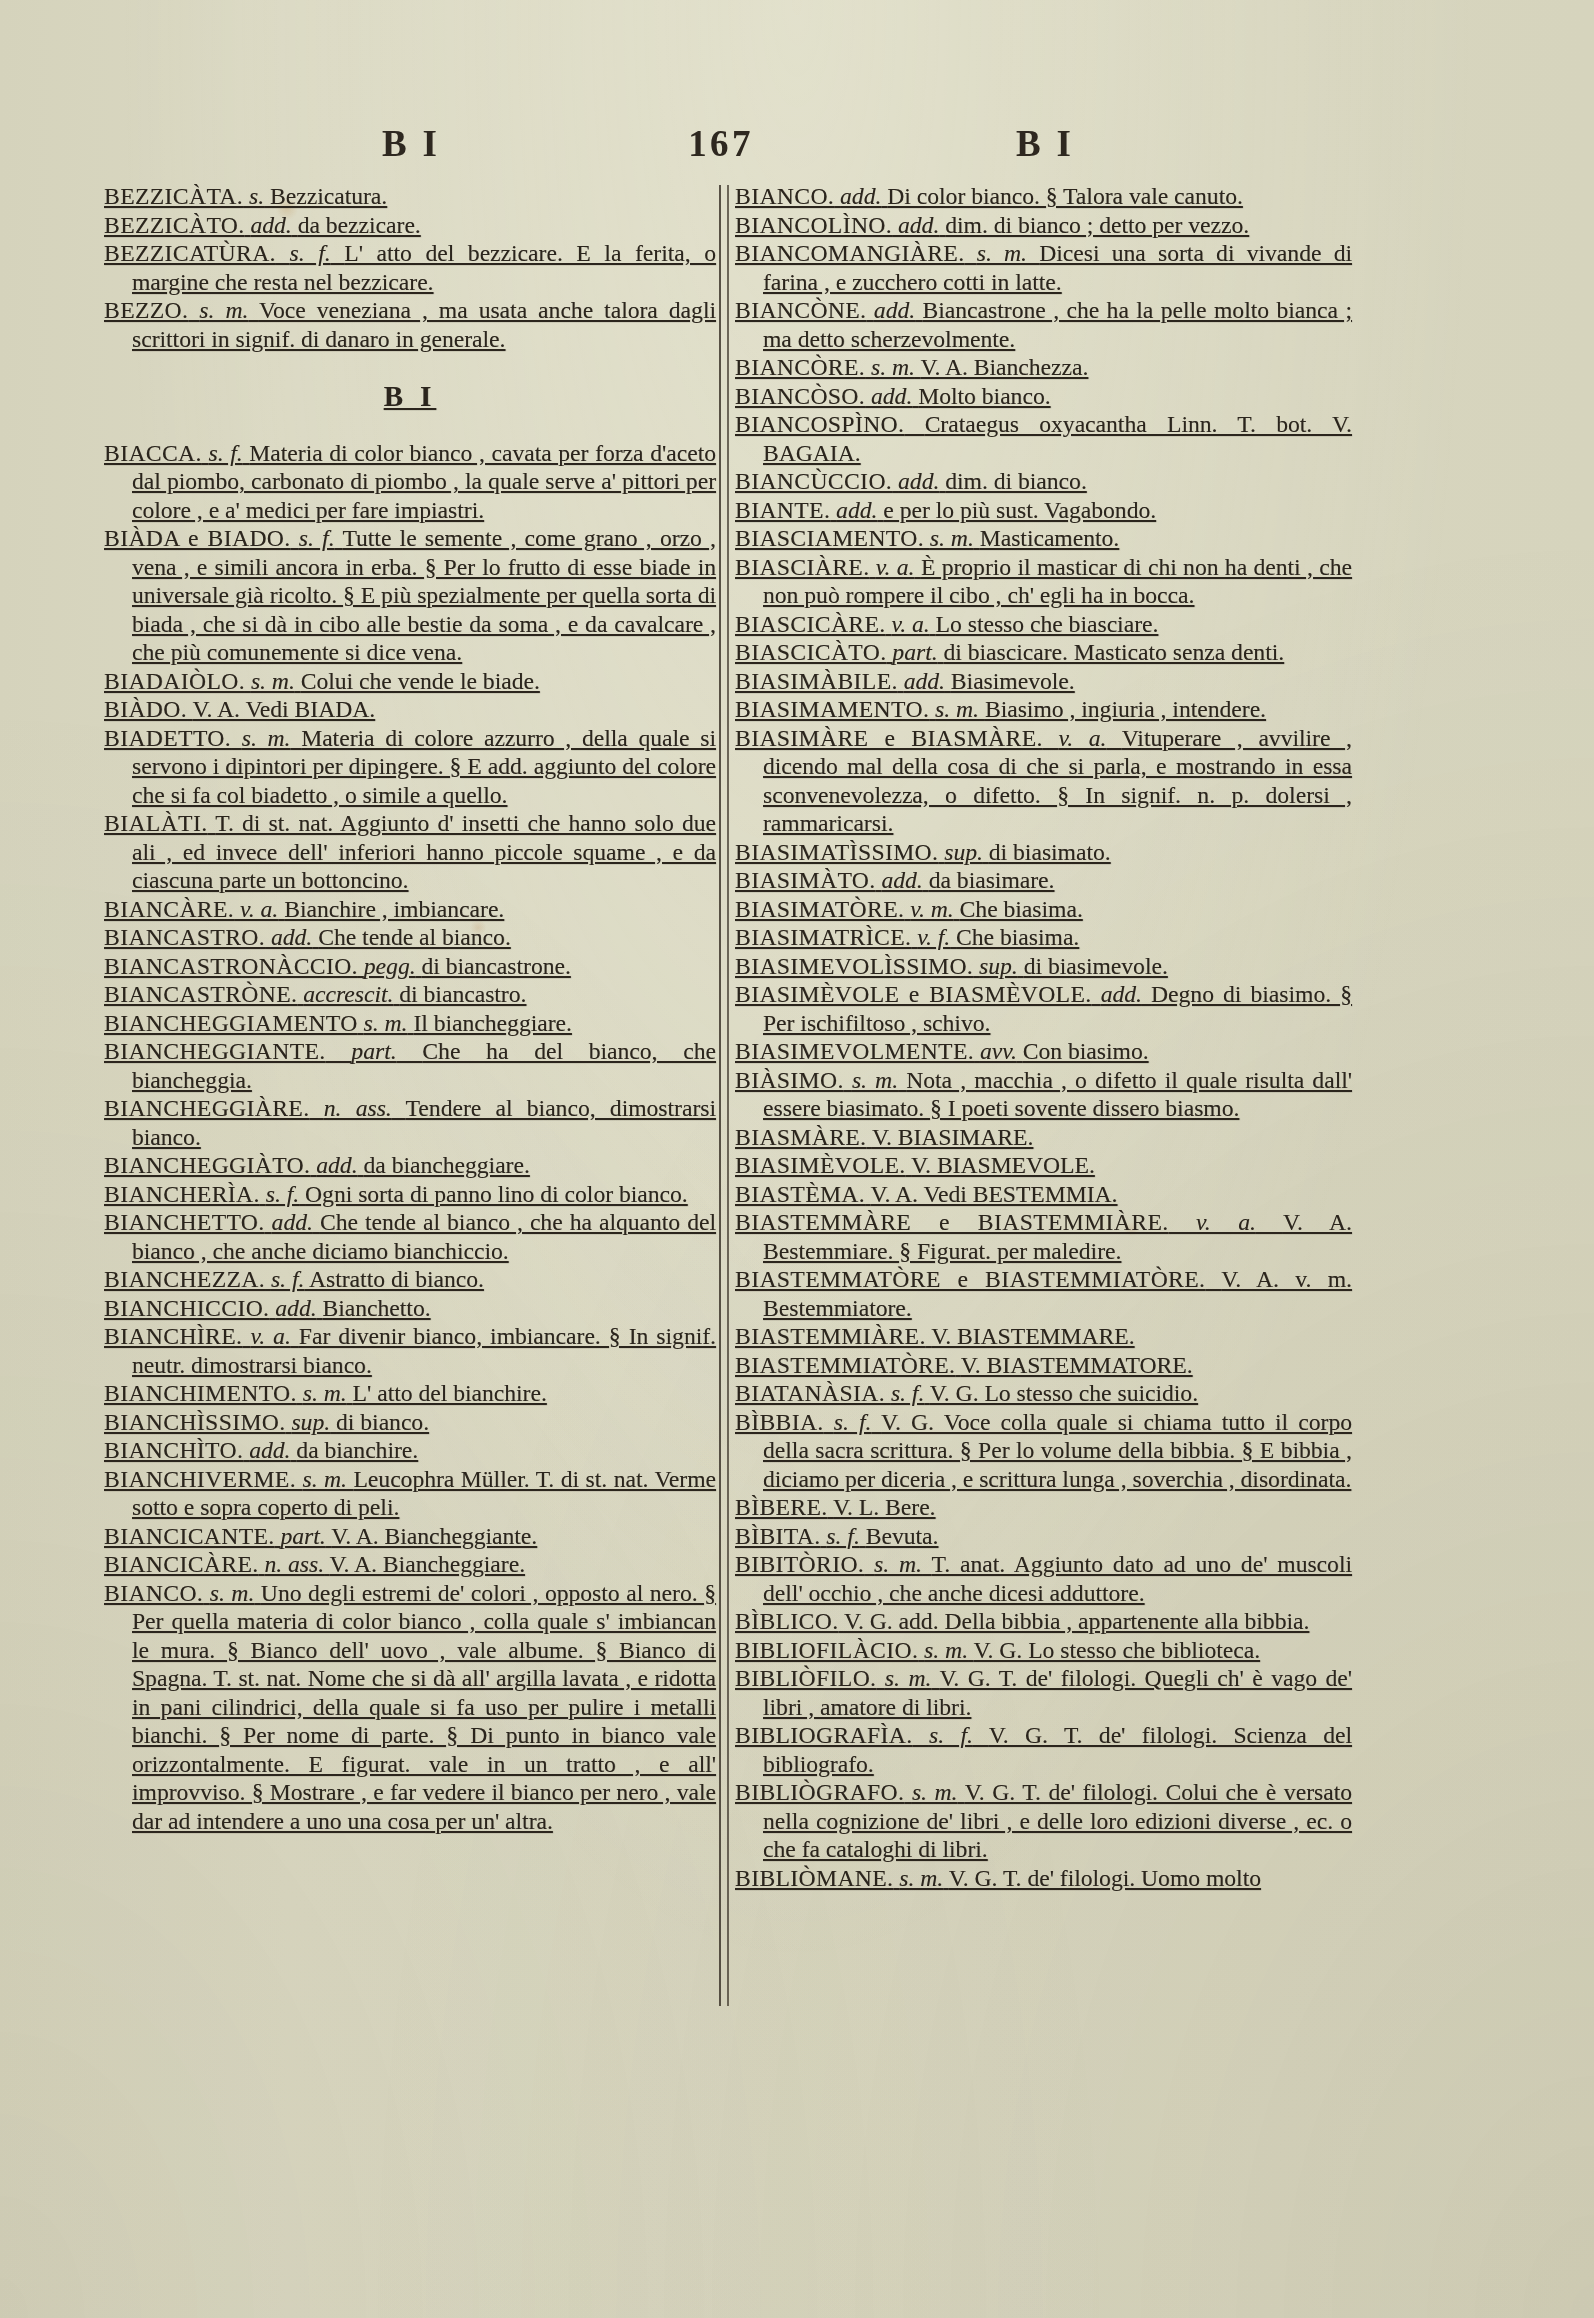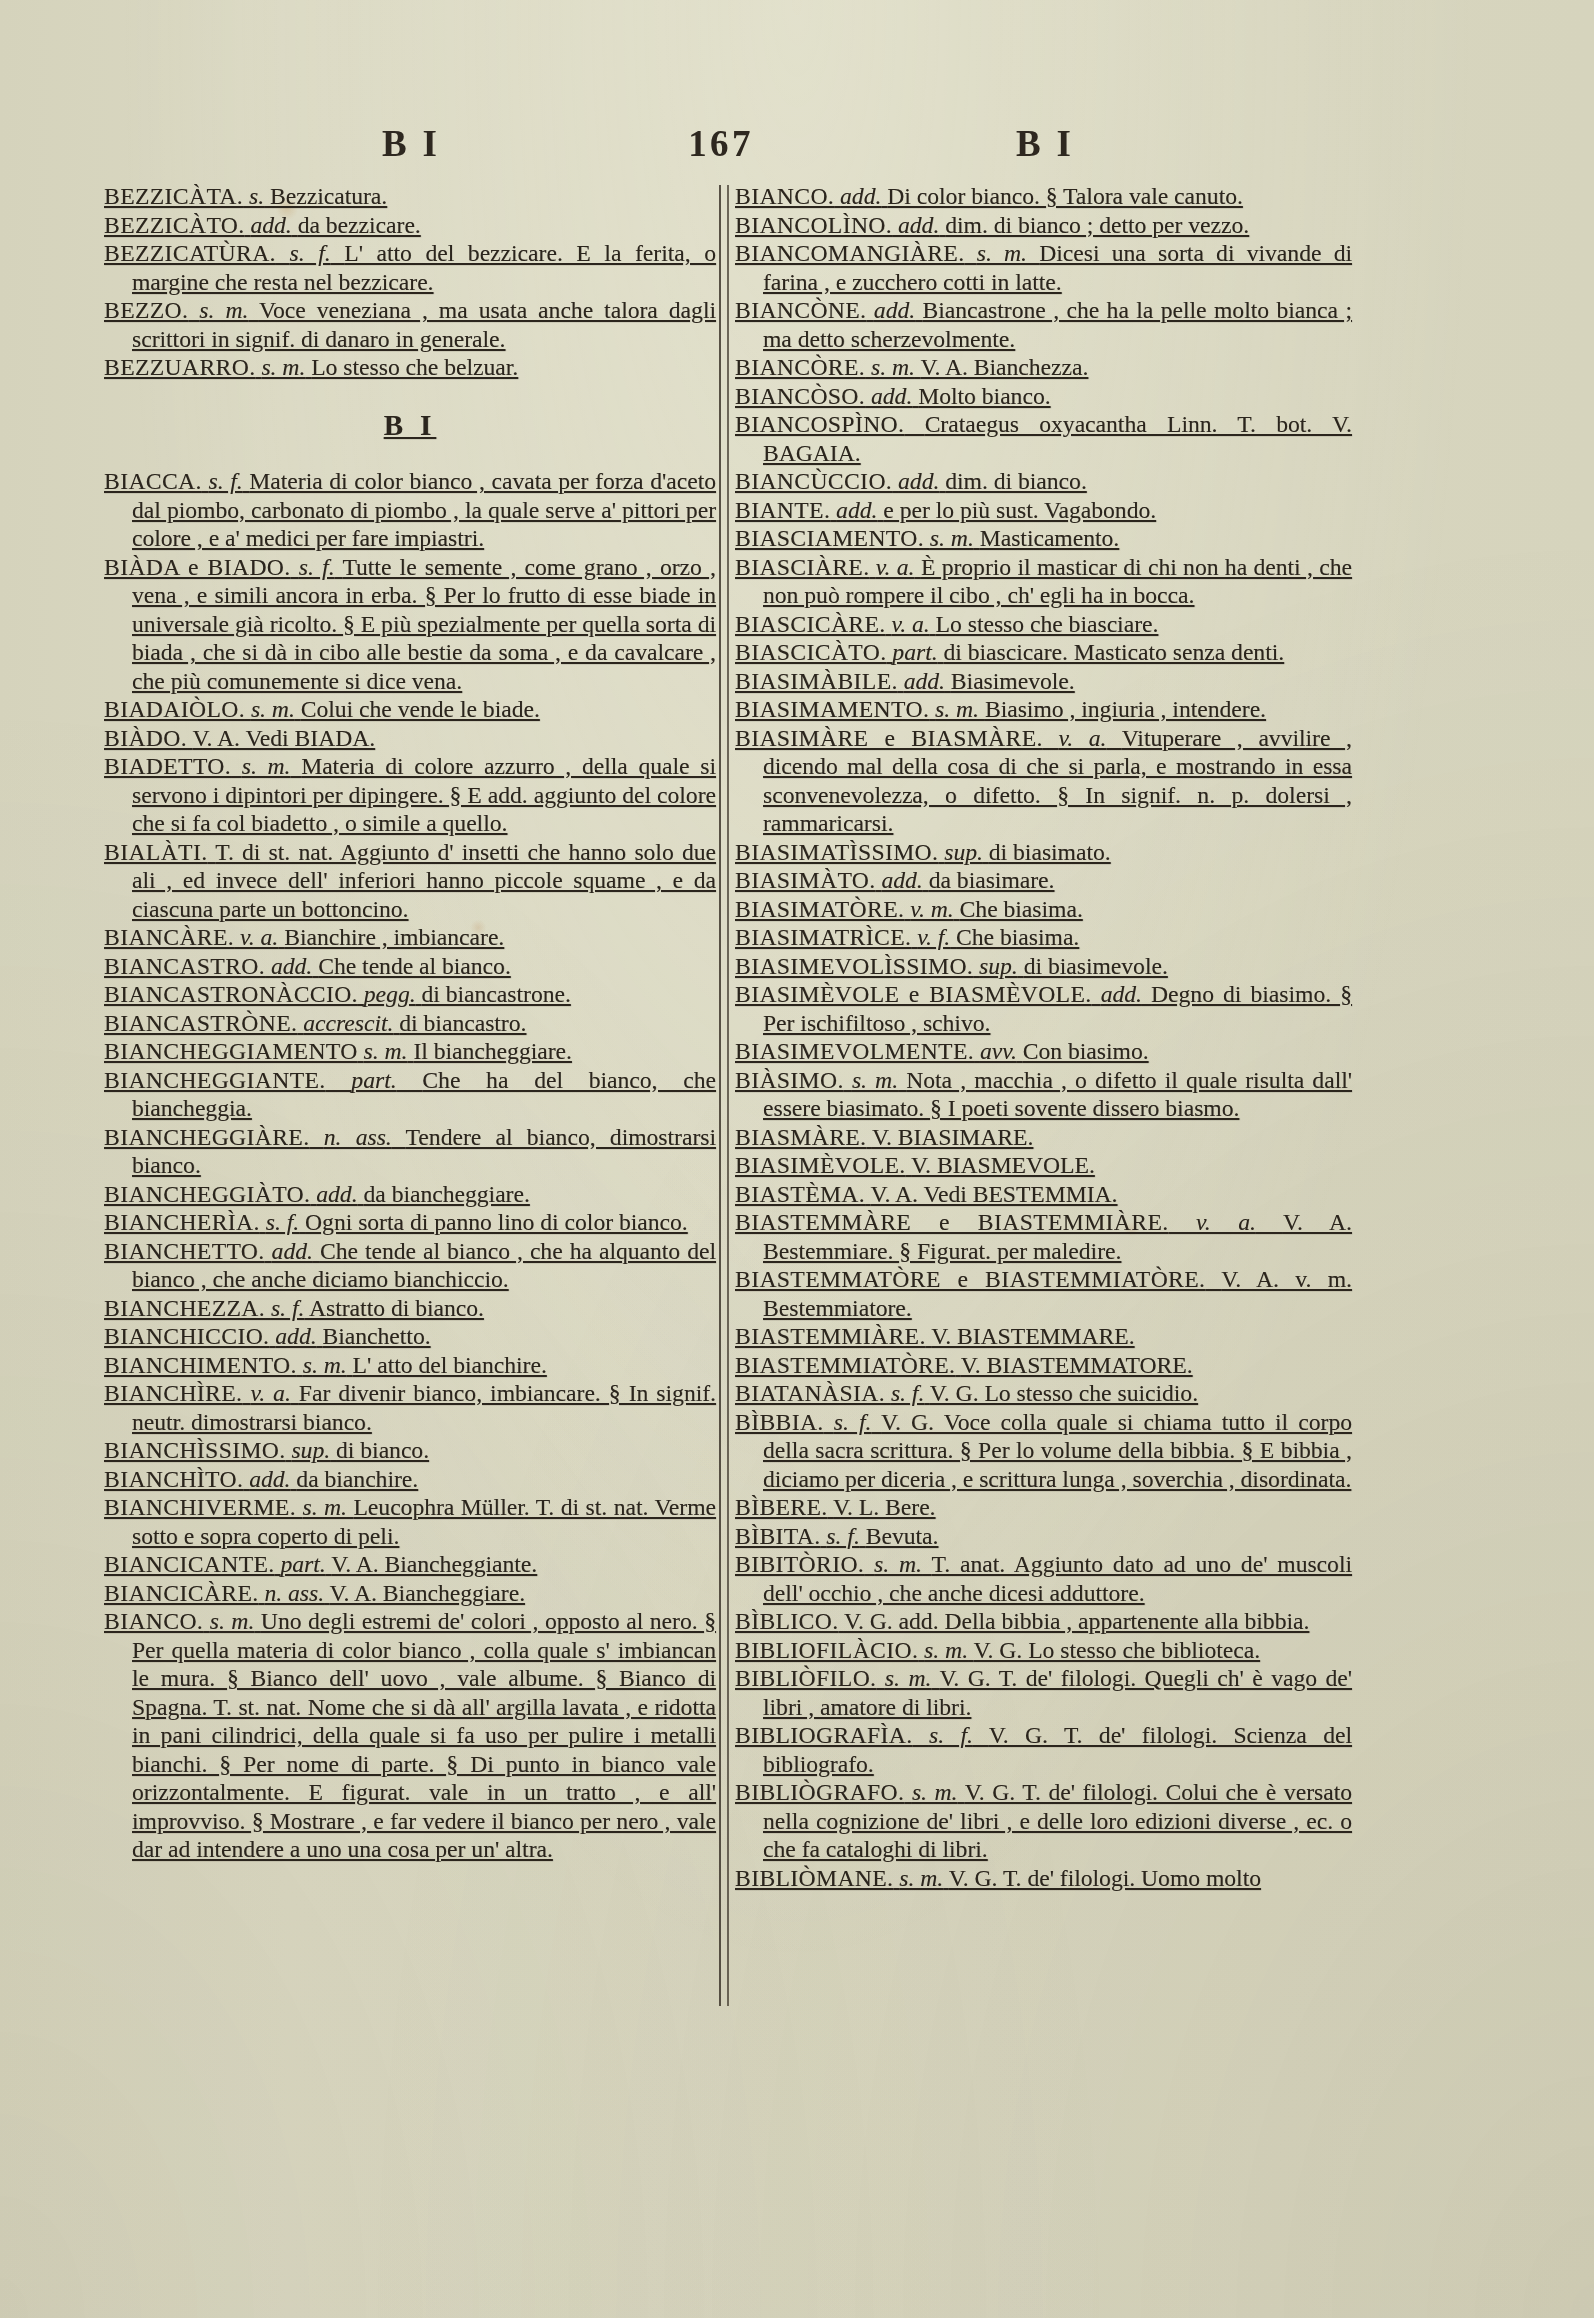--- a/index.html
+++ b/index.html
@@ -92,21 +92,20 @@
 <div class="column col-left">
   <div>
   <p class="entry"><span class="head">BEZZICÀTA.</span> <span class="gram">s.</span> <span class="def">Bezzicatura.</span></p>
 
   <p class="entry"><span class="head">BEZZICÀTO.</span> <span class="gram">add.</span> <span class="def">da bezzicare.</span></p>
 
   <p class="entry"><span class="head">BEZZICATÙRA.</span> <span class="gram">s. f.</span> <span class="def">L' atto del bezzicare. E la ferita, o margine che resta nel bezzicare.</span></p>
 
   <p class="entry"><span class="head">BEZZO.</span> <span class="gram">s. m.</span> <span class="def">Voce veneziana , ma usata anche talora dagli scrittori in signif. di danaro in generale.</span></p>
 
-  <p class="entry"><span class="head">BEZZUARRO.</span> <span class="gram">s. m.</span> <span class="def">Lo stesso che belzuar.</span></p>
 </div>
   <p class="entry section-heading">B I</p>
   <div>
   <p class="entry"><span class="head">BIACCA.</span> <span class="gram">s. f.</span> <span class="def">Materia di color bianco , cavata per forza d'aceto dal piombo, carbonato di piombo , la quale serve a' pittori per colore , e a' medici per fare impiastri.</span></p>
 
   <p class="entry"><span class="head">BIÀDA e BIADO.</span> <span class="gram">s. f.</span> <span class="def">Tutte le semente , come grano , orzo , vena , e simili ancora in erba. § Per lo frutto di esse biade in universale già ricolto. § E più spezialmente per quella sorta di biada , che si dà in cibo alle bestie da soma , e da cavalcare , che più comunemente si dice vena.</span></p>
 
   <p class="entry"><span class="head">BIADAIÒLO.</span> <span class="gram">s. m.</span> <span class="def">Colui che vende le biade.</span></p>
 
   <p class="entry"><span class="head">BIÀDO.</span>  <span class="def">V. A. Vedi BIADA.</span></p>
@@ -132,23 +131,23 @@
   <p class="entry"><span class="head">BIANCHEGGIÀTO.</span> <span class="gram">add.</span> <span class="def">da biancheggiare.</span></p>
 
   <p class="entry"><span class="head">BIANCHERÌA.</span> <span class="gram">s. f.</span> <span class="def">Ogni sorta di panno lino di color bianco.</span></p>
 
   <p class="entry"><span class="head">BIANCHETTO.</span> <span class="gram">add.</span> <span class="def">Che tende al bianco , che ha alquanto del bianco , che anche diciamo bianchiccio.</span></p>
 
   <p class="entry"><span class="head">BIANCHEZZA.</span> <span class="gram">s. f.</span> <span class="def">Astratto di bianco.</span></p>
 
   <p class="entry"><span class="head">BIANCHICCIO.</span> <span class="gram">add.</span> <span class="def">Bianchetto.</span></p>
 
+  <p class="entry"><span class="head">BIANCHÌRE.</span> <span class="gram">v. a.</span> <span class="def">Far divenir bianco, imbiancare. § In signif. neutr. dimostrarsi bianco.</span></p>
+
   <p class="entry"><span class="head">BIANCHIMENTO.</span> <span class="gram">s. m.</span> <span class="def">L' atto del bianchire.</span></p>
-
-  <p class="entry"><span class="head">BIANCHÌRE.</span> <span class="gram">v. a.</span> <span class="def">Far divenir bianco, imbiancare. § In signif. neutr. dimostrarsi bianco.</span></p>
 
   <p class="entry"><span class="head">BIANCHÌSSIMO.</span> <span class="gram">sup.</span> <span class="def">di bianco.</span></p>
 
   <p class="entry"><span class="head">BIANCHÌTO.</span> <span class="gram">add.</span> <span class="def">da bianchire.</span></p>
 
   <p class="entry"><span class="head">BIANCHIVERME.</span> <span class="gram">s. m.</span> <span class="def">Leucophra Müller. T. di st. nat. Verme sotto e sopra coperto di peli.</span></p>
 
   <p class="entry"><span class="head">BIANCICANTE.</span> <span class="gram">part.</span> <span class="def">V. A. Biancheggiante.</span></p>
 
   <p class="entry"><span class="head">BIANCICÀRE.</span> <span class="gram">n. ass.</span> <span class="def">V. A. Biancheggiare.</span></p>

